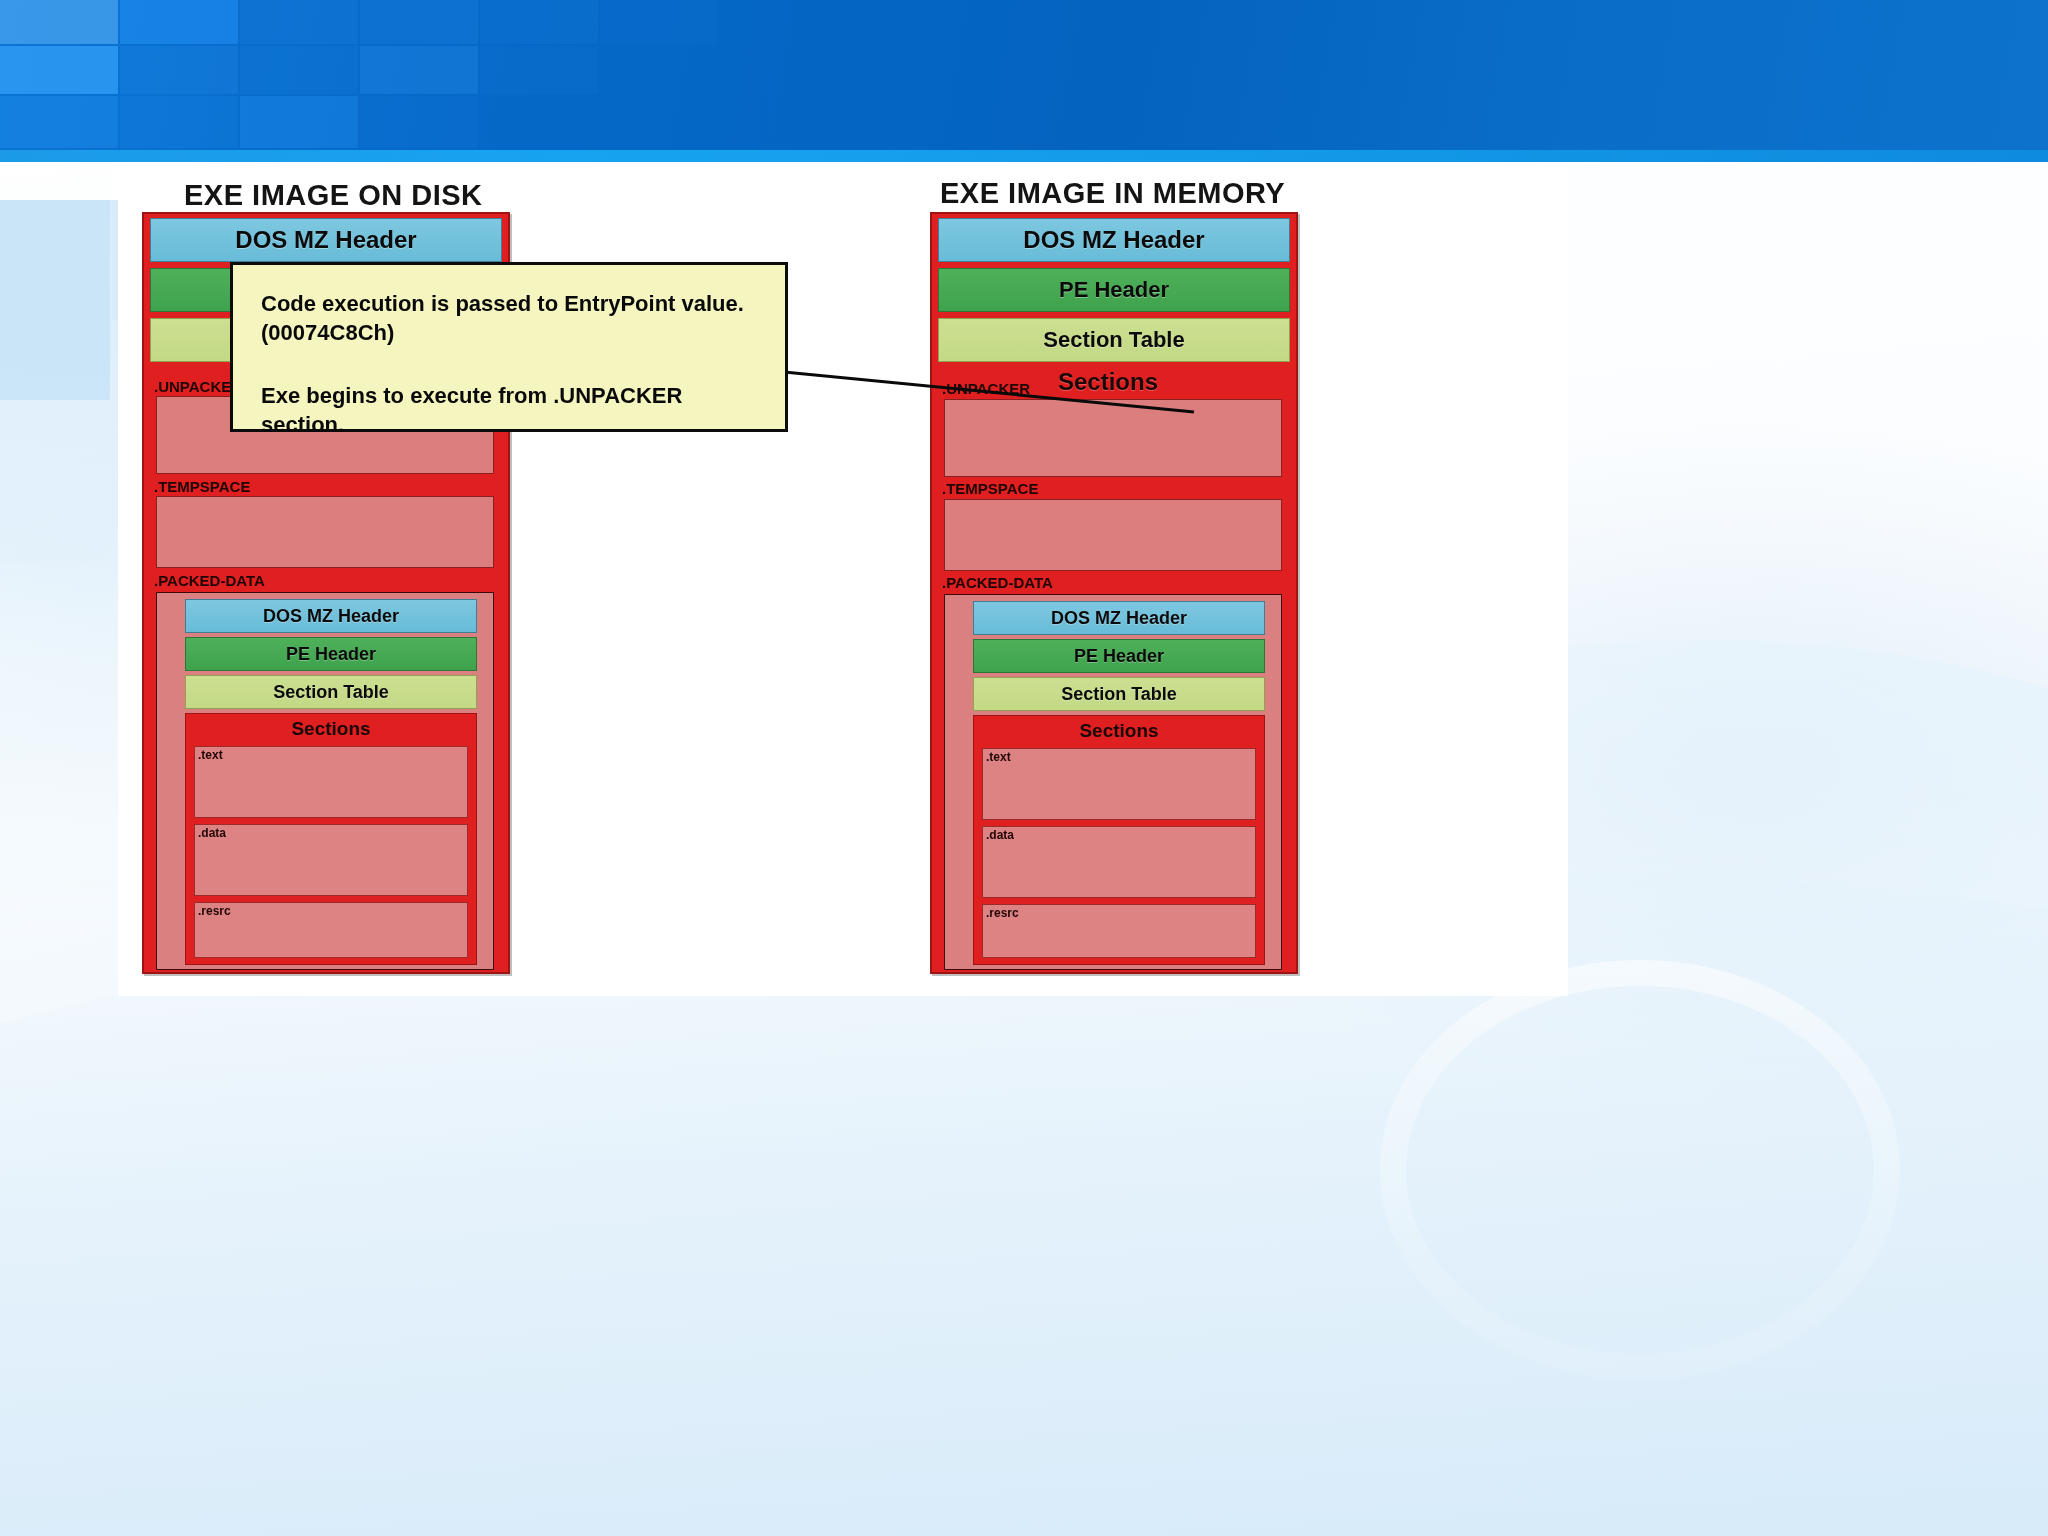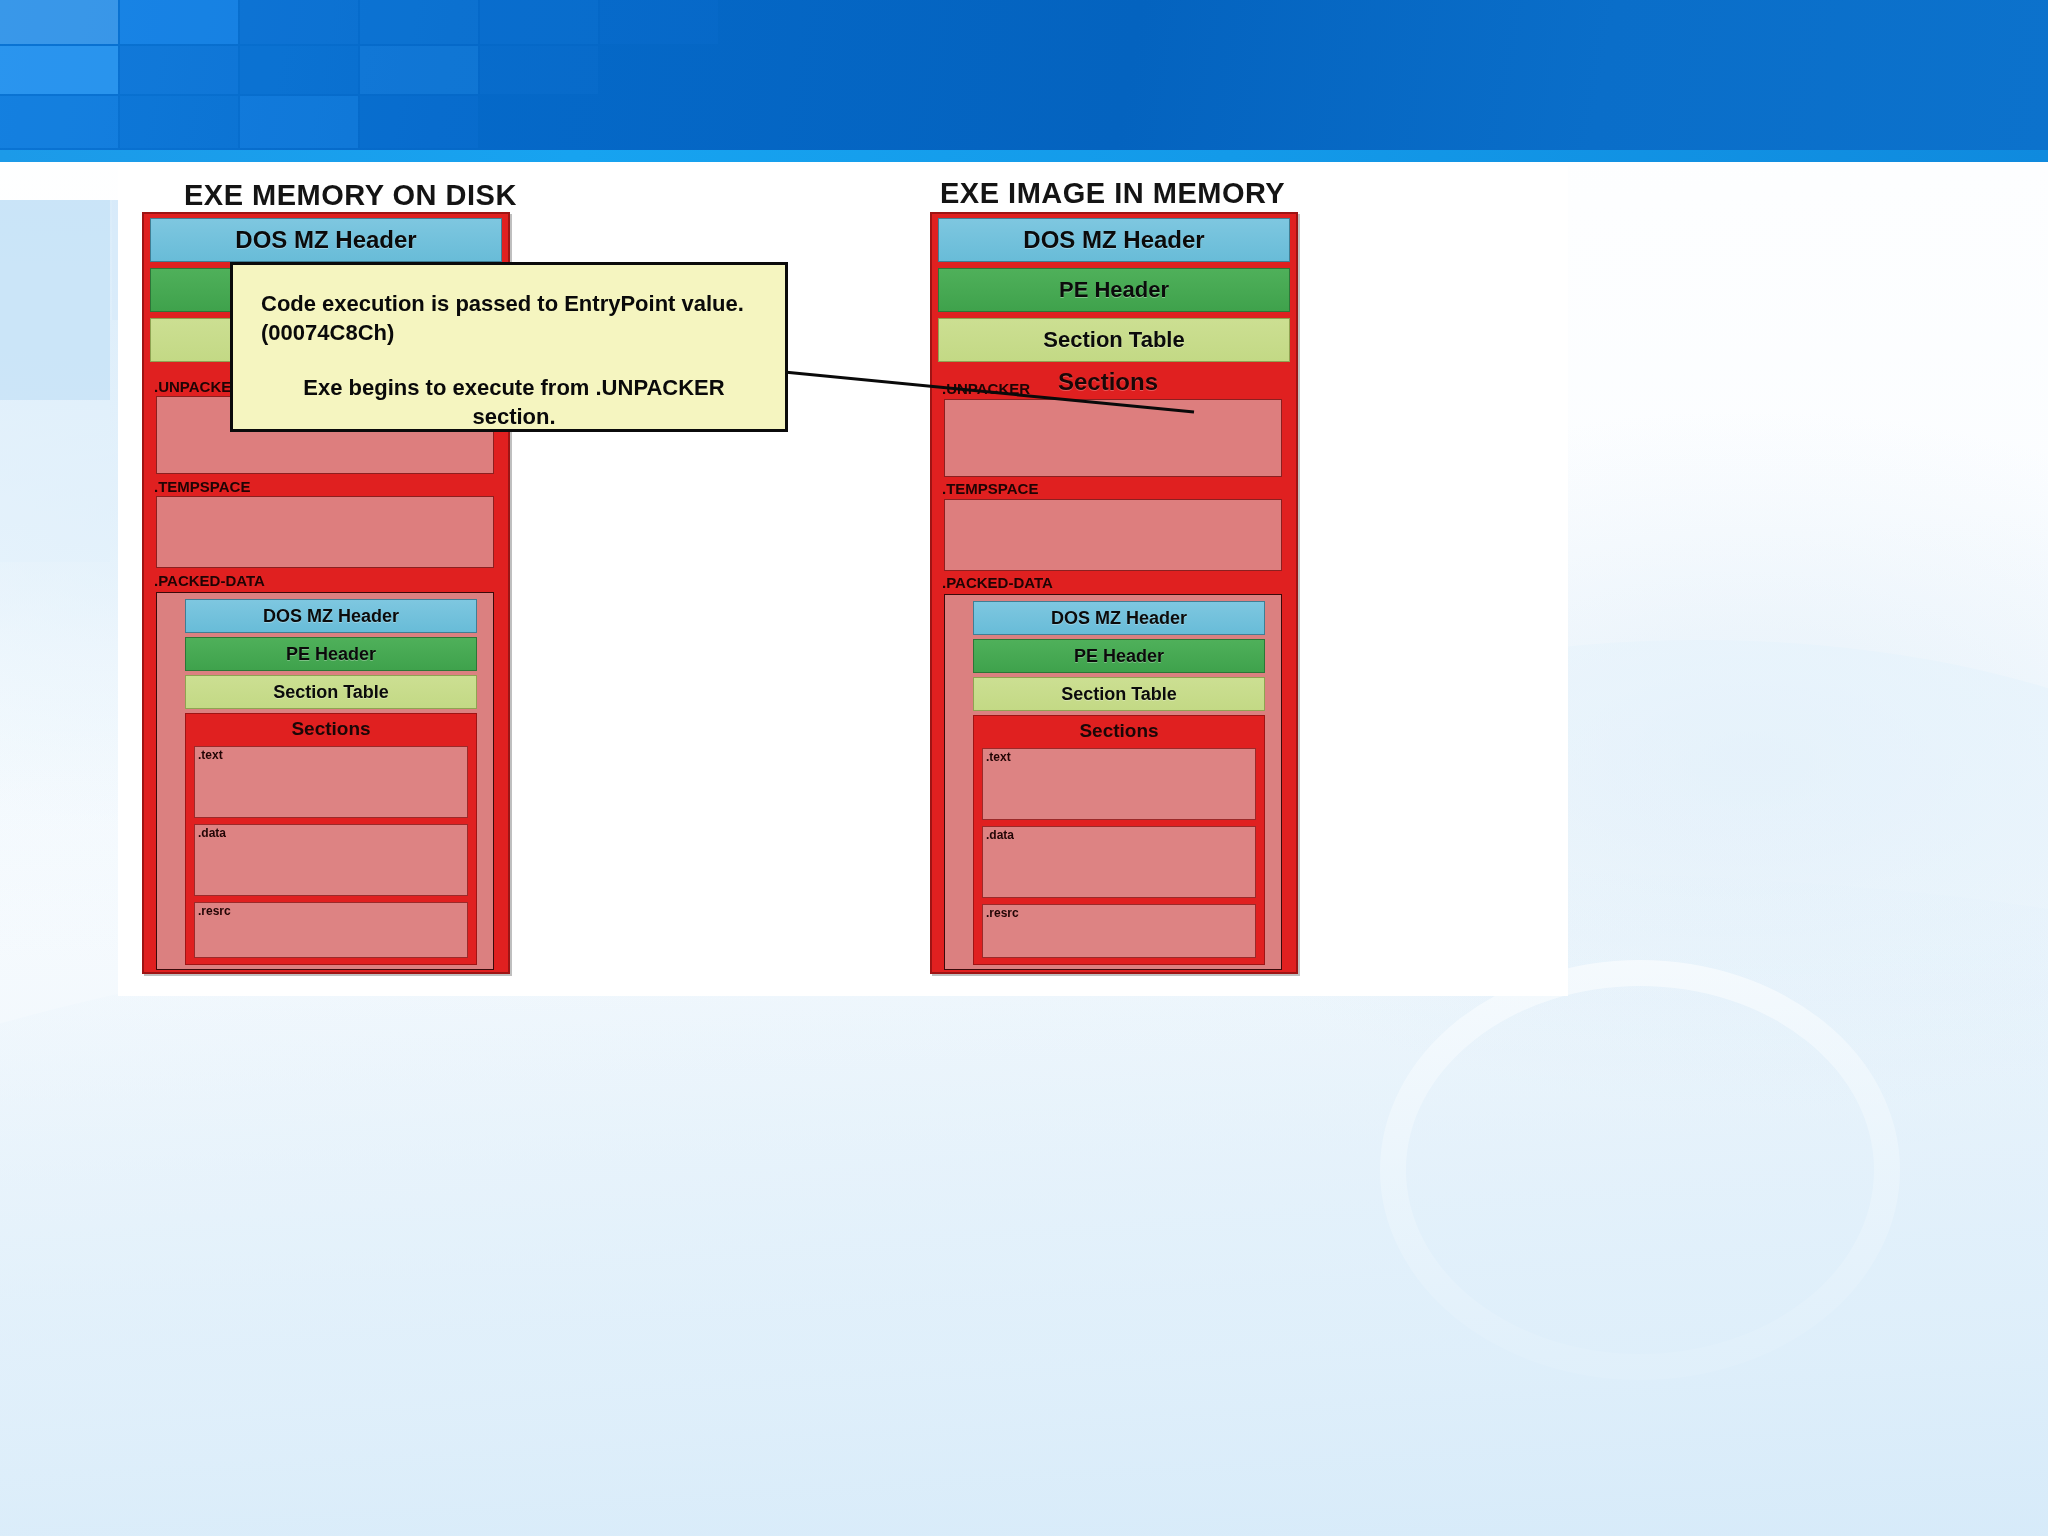--- a/index.html
+++ b/index.html
@@ -236,21 +236,21 @@
   }
   .callout p {
     margin: 0;
     font-family: "Liberation Sans", sans-serif;
     font-weight: bold;
     font-size: 22px;
     line-height: 29px;
     color: #0a0a0a;
     white-space: pre-line;
   }
-  .callout p.second { margin-top: 26px; text-align: center; }
+  .callout p.second { margin-top: 34px; }
 
   .connector {
     position: absolute;
     left: 780px; top: 360px;
     width: 420px; height: 60px;
     z-index: 39;
     overflow: visible;
   }
 
   
@@ -300,21 +300,21 @@
       <div class="m-tile" style="left:240px;top:96px;width:118px;height:52px;background:rgba(40,150,245,0.34);"></div>
       <div class="m-tile" style="left:360px;top:96px;width:118px;height:52px;background:rgba(36,140,235,0.12);"></div>
 
       <div class="m-tile" style="left:0px;top:150px;width:118px;height:0px;"></div>
     </div>
   </div>
   <div class="banner-underline"></div>
 
   <div class="diagram">
 
-    <div class="panel-title" id="title-disk">EXE MEMORY ON DISK</div>
+    <div class="panel-title" id="title-disk">EXE IMAGE ON DISK</div>
     <div class="panel-title" id="title-mem">EXE IMAGE IN MEMORY</div>
 
     <div class="pe-outer" id="outer-disk">
 
       <div class="band band-mz" style="top:4px;width:352px;height:44px;">DOS MZ Header</div>
       <div class="band band-pe" style="top:54px;width:352px;height:44px;">PE Header</div>
       <div class="band band-st" style="top:104px;width:352px;height:44px;">Section Table</div>
 
       <div class="sections-label" style="left:126px;top:154px;">Sections</div>
 

